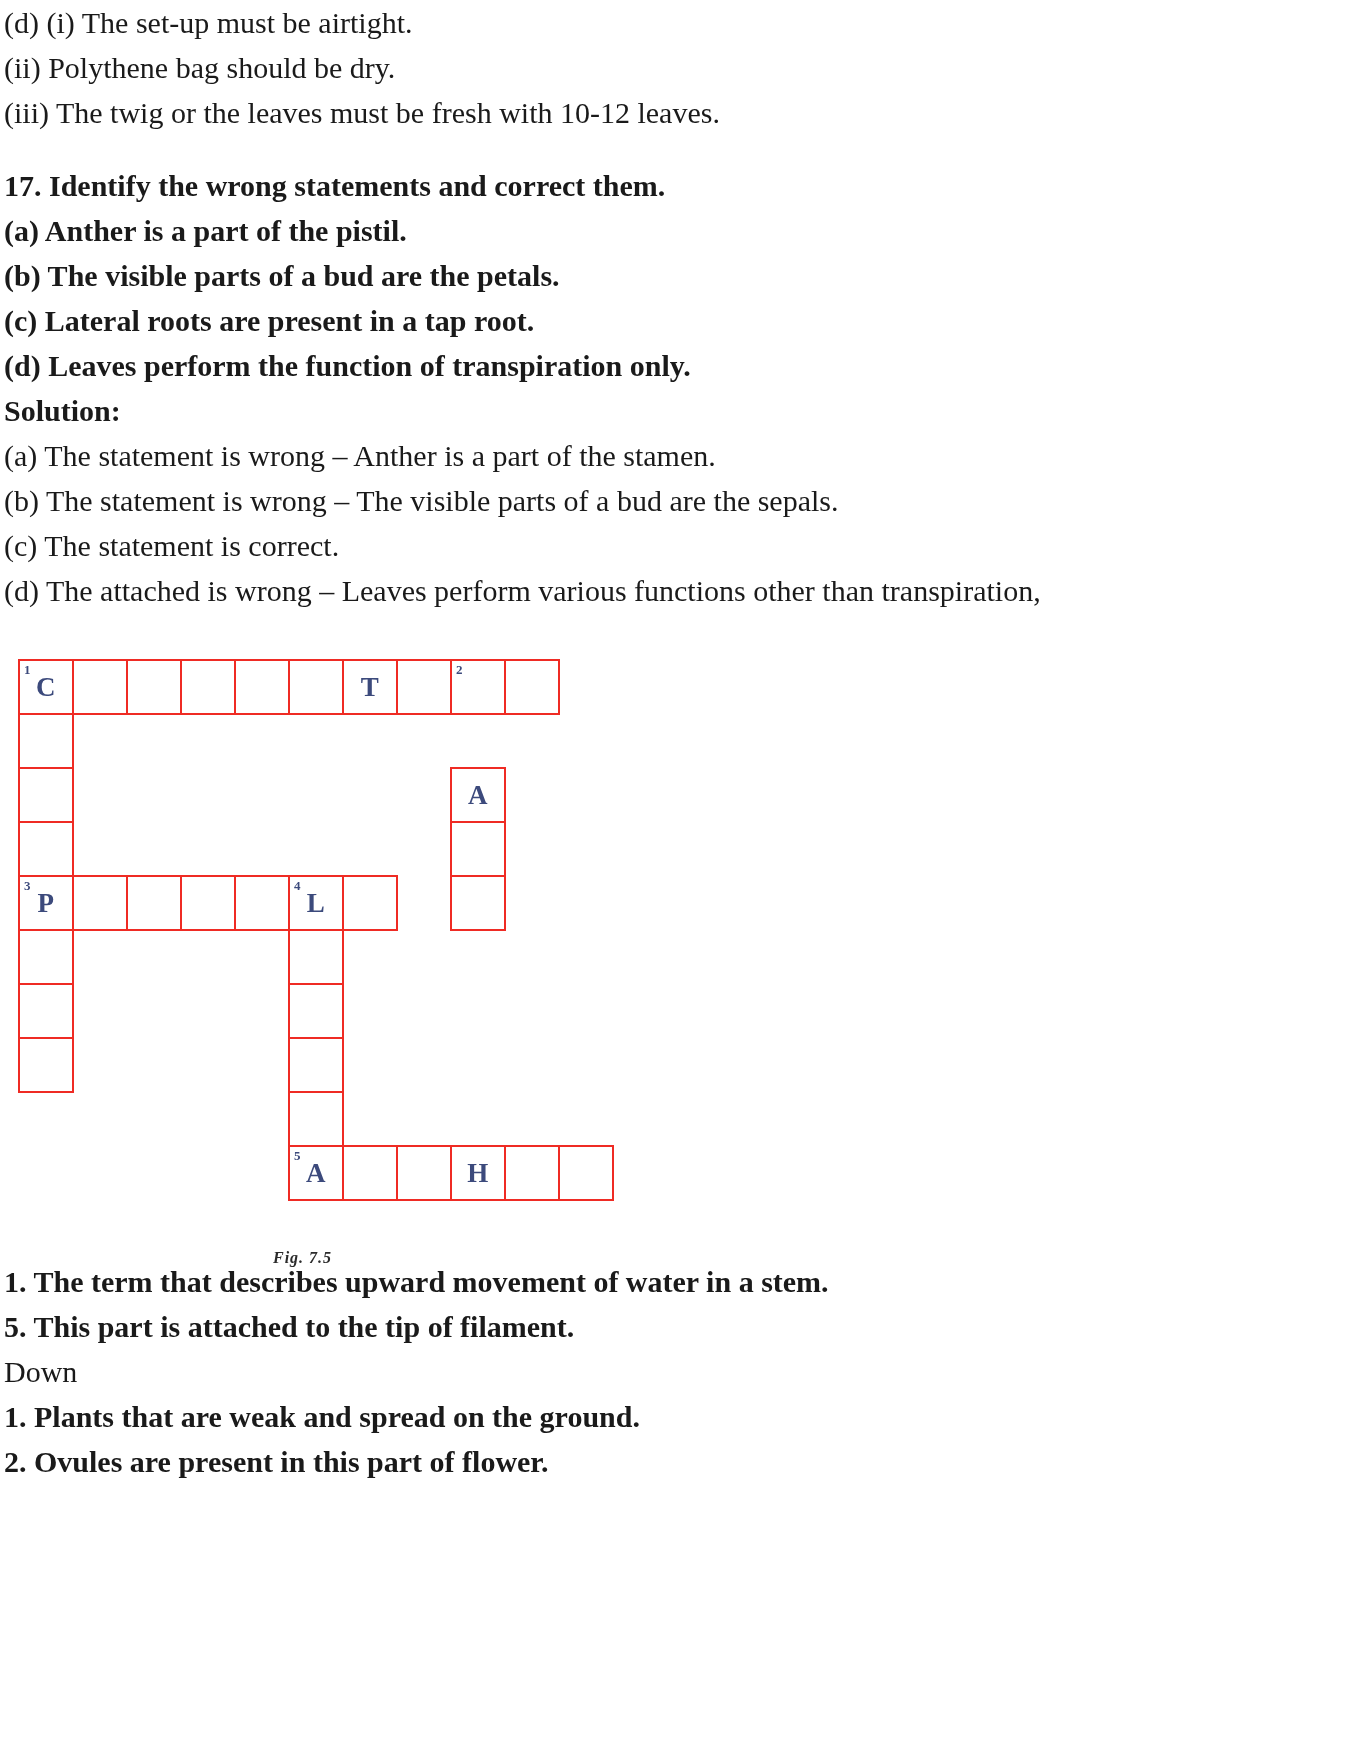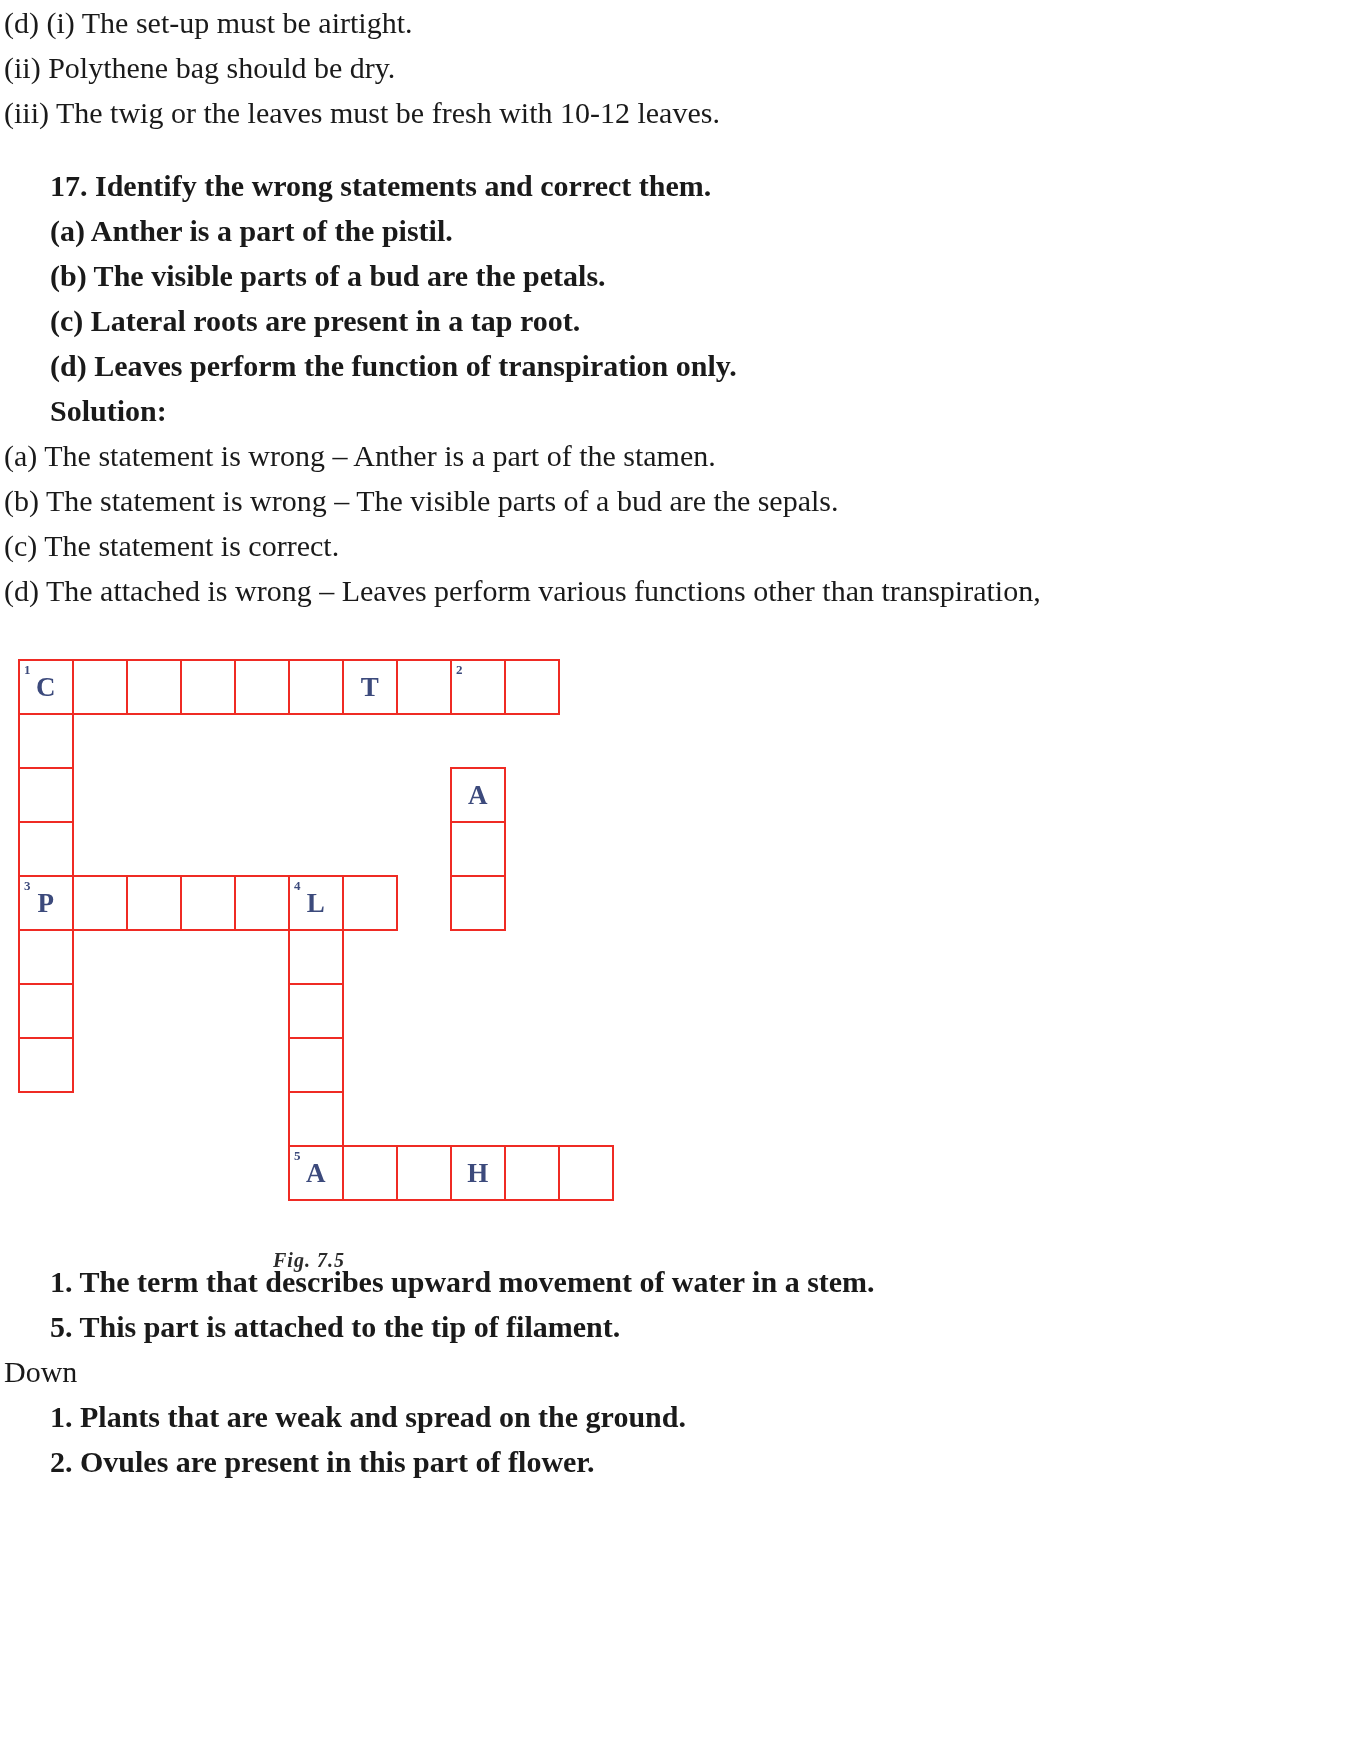--- a/index.html
+++ b/index.html
@@ -20,21 +20,20 @@
     box-sizing: border-box;
   }
   .line {
     font-size: 30px;
     line-height: 45px;
     white-space: pre-wrap;
     padding-left: 4px;
   }
   .bold {
     font-weight: bold;
-    margin-left: 46px;
   }
   .gap {
     height: 28px;
   }
 
   
   .figure-wrap {
     position: relative;
     margin-top: 18px;
     margin-left: 18px;
@@ -75,21 +74,21 @@
     color: #3c4a7c;
     font-family: "Liberation Serif", serif;
   }
   .fig-caption {
     position: absolute;
     left: 255px;
     top: 590px;
     font-family: "Liberation Serif", serif;
     font-weight: bold;
     font-style: italic;
-    font-size: 20px;
+    font-size: 16px;
     color: #2b2b2b;
     letter-spacing: 1px;
   }
 </style>
 </head>
 <body>
 
 <div class="page">
 
   <div>

